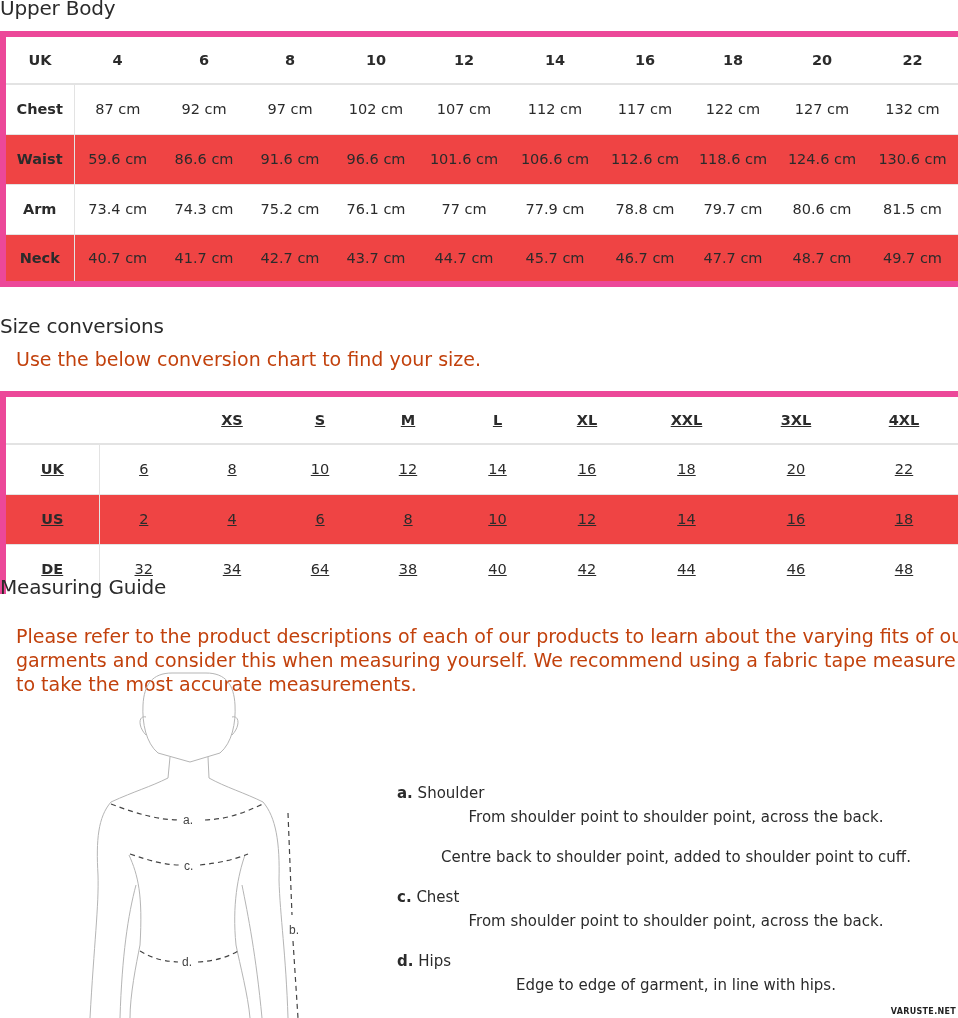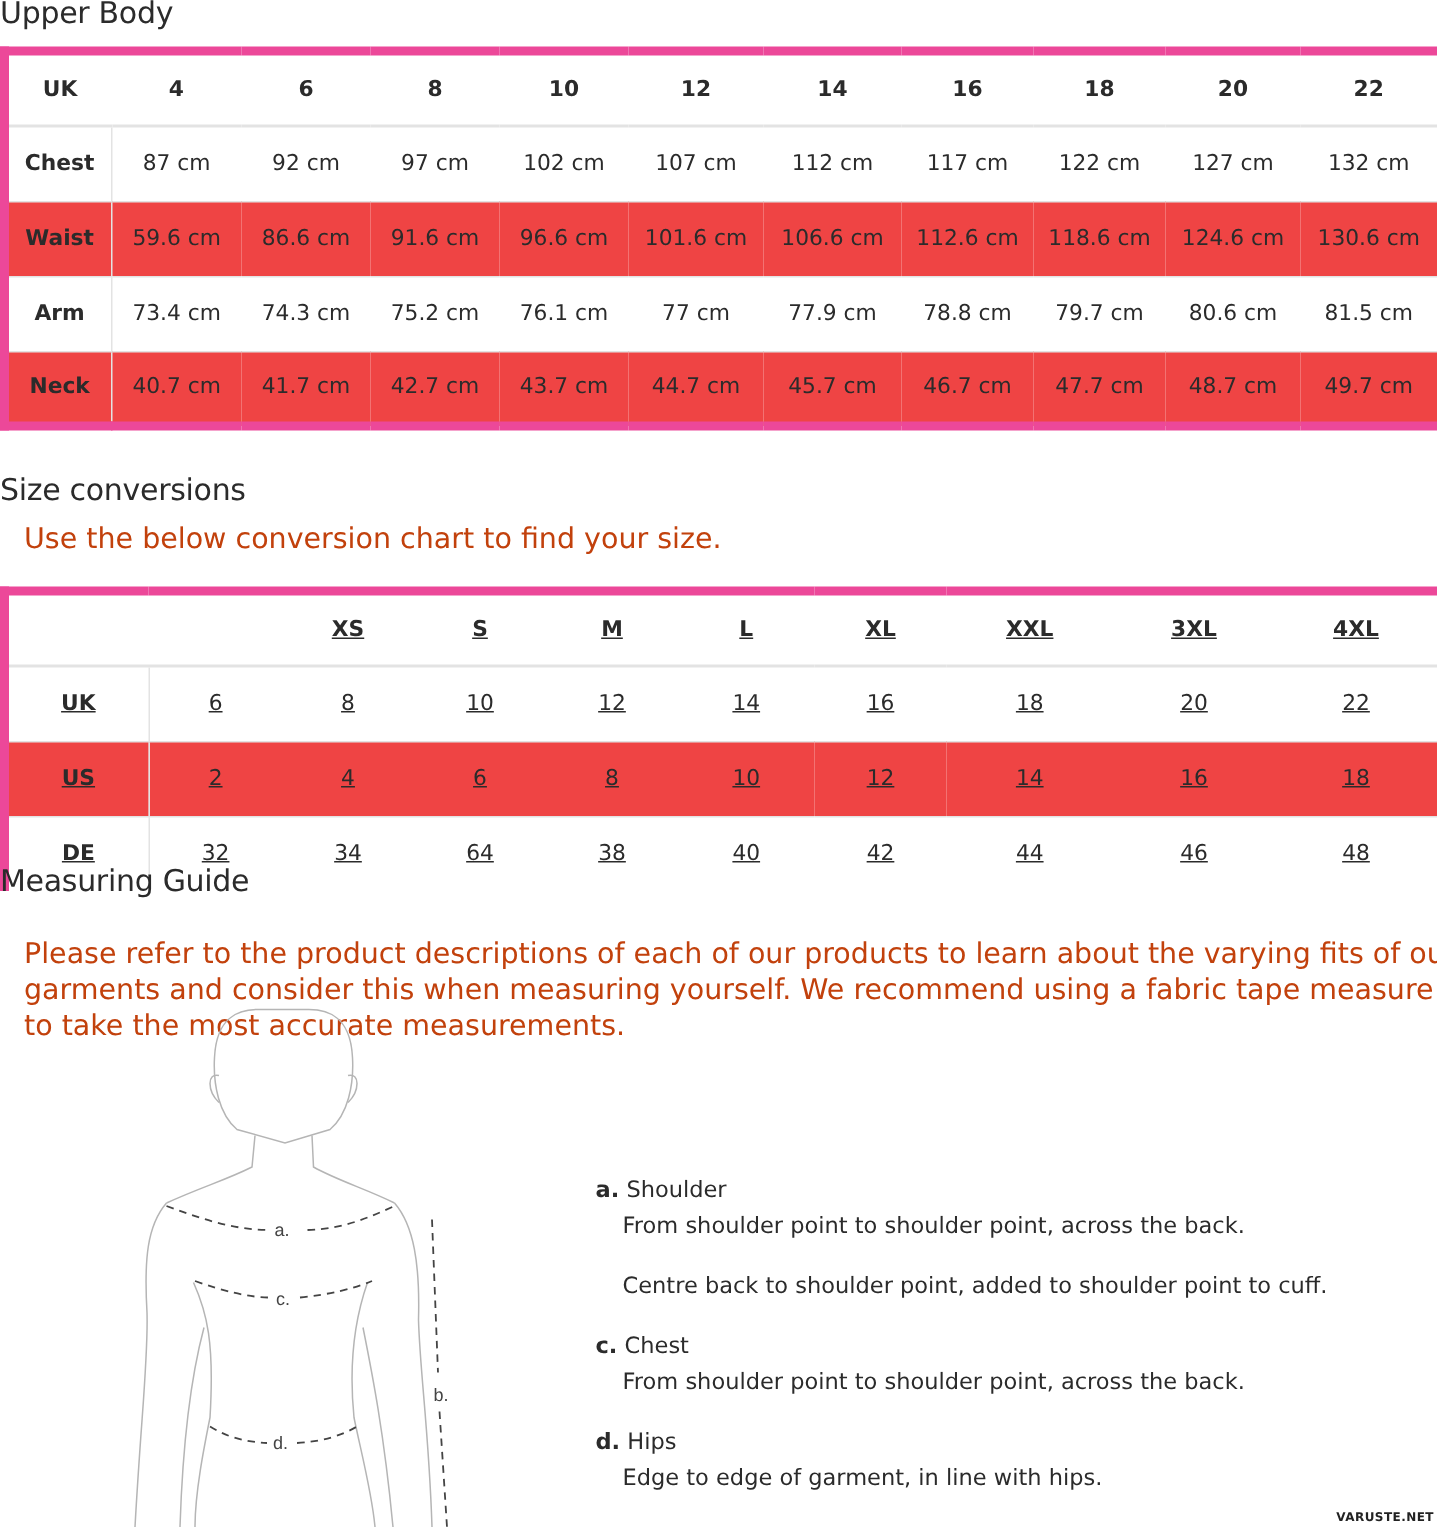--- a/index.html
+++ b/index.html
@@ -28,21 +28,21 @@
   table.sz td.rowlabel { font-weight: bold; border-right: 1px solid #e3e3e3; }
   table.sz tr.alt td { background: #ef4444; }
   #t1 { top: 31px; width: 958px; }
   #t1 tr { height: 50px; }
   #t2 { top: 391px; width: 958px; border-bottom: none; text-decoration: underline; }
   #t2 tr { height: 50px; }
   #t2 tr.last td { border-bottom: none; margin-left: 20px; }
   .guide-list { position: absolute; left: 397px; top: 781px; width: 540px; }
   .guide-item { margin-bottom: 16px; font-size: 15px; line-height: 24px; }
   .guide-item .letter { font-weight: bold; }
-  .guide-item .desc { padding-left: 18px; }
+  .guide-item .desc { padding-left: 18px; text-align: center; }
   .watermark {
     position: absolute; right: 2px; bottom: 2px; font-size: 8px; font-weight: bold;
     color: #222; letter-spacing: 0.3px;
   }
   svg.figure { position: absolute; left: 80px; top: 665px; }
 </style>
 </head>
 <body>
 
 <h2 class="h2" style="top:-4px;">Upper Body</h2>

